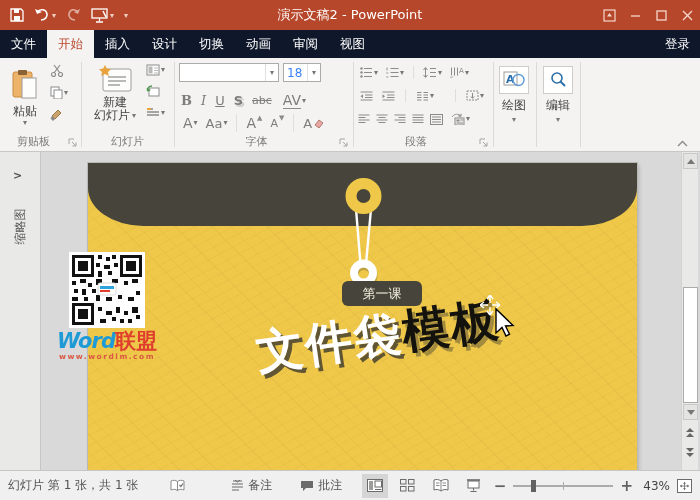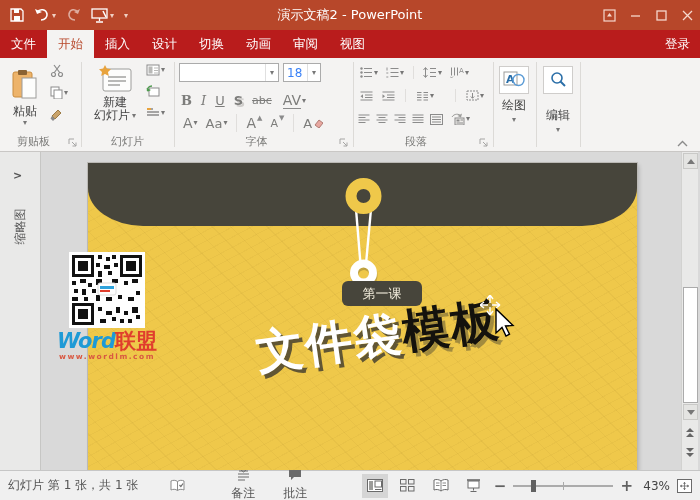--- a/index.html
+++ b/index.html
@@ -9,21 +9,21 @@
   
   .titlebar { position:absolute; left:0; top:0; width:700px; height:30px; background:#B7472A; display:flex; align-items:center; color:#fff; }
   .qat { display:flex; align-items:center; gap:10px; padding-left:10px; }
   .qat .btn { display:flex; align-items:center; gap:2px; cursor:default; }
   .tb-title { position:absolute; left:0; right:0; text-align:center; font-size:13px; color:#fff; pointer-events:none; }
   .winbtns { position:absolute; right:0; top:0; height:30px; display:flex; align-items:center; }
   .winbtn { width:26px; height:30px; display:flex; align-items:center; justify-content:center; color:#f6d8cd; font-size:13px; }
   .mini-caret { font-size:8px; color:#f0cfc2; }
 
   
-  .tabbar { position:absolute; left:0; top:30px; width:700px; height:28px; background:#b91c1c; display:flex; align-items:stretch; color:#fff; font-size:12.5px; }
+  .tabbar { position:absolute; left:0; top:30px; width:700px; height:28px; background:#0f172a; display:flex; align-items:stretch; color:#fff; font-size:12.5px; }
   .tab { padding:0 11px; display:flex; align-items:center; cursor:default; }
   .tab.active { background:#F4F3F2; color:#B7472A; }
   .tab-tellme { color:#F2C9A4; display:flex; align-items:center; gap:4px; padding:0 8px; }
   .tab-signin { padding:0 10px; display:flex; align-items:center; }
   .tab-share { margin-left:2px; background:#A8401E; padding:0 12px; display:flex; align-items:center; gap:5px; }
 
   
   .ribbon { position:absolute; left:0; top:58px; width:700px; height:94px; background:#F4F3F2; border-bottom:1px solid #C9C7C5; color:#444; }
   .rgroup { position:absolute; top:0; height:93px; }
   .rgroup .glabel { position:absolute; bottom:2px; left:0; right:14px; text-align:center; font-size:11px; color:#7A7A78; }
@@ -71,21 +71,21 @@
   .dbl { position:absolute; left:4px; display:flex; flex-direction:column; gap:1px; }
   .dbl i { display:block; width:0; height:0; border-left:4px solid transparent; border-right:4px solid transparent; }
   .dbl.up i { border-bottom:4px solid #666; }
   .dbl.down i { border-top:4px solid #666; }
 
   .cursor { position:absolute; left:480px; top:143px; width:40px; height:60px; }
 
   
   .statusbar { position:absolute; left:0; top:470px; width:700px; height:30px; background:#F0F0F0; border-top:1px solid #C6C6C6; display:flex; align-items:center; color:#555; font-size:12px; }
   .sb-left { display:flex; align-items:center; gap:6px; padding-left:8px; }
-  .sb-item { display:flex; align-items:center; gap:4px; padding:0 6px;flex-direction:column; }
+  .sb-item { display:flex; align-items:center; gap:4px; padding:0 6px; }
   .sb-right { position:absolute; right:8px; display:flex; align-items:center; gap:7px; }
   .viewbtn { width:26px; height:24px; display:flex; align-items:center; justify-content:center; }
   .viewbtn.active { background:#D5D5D5; }
   .zoomtrack { position:relative; width:100px; height:2px; background:#ABABAB; }
   .zoomtrack .tick { position:absolute; left:50px; top:-3px; width:1px; height:8px; background:#ABABAB; }
   .zoomthumb { position:absolute; left:18px; top:-5px; width:5px; height:12px; background:#616161; }
   .zoomsign { font-size:15px; color:#616161; font-weight:bold; line-height:10px; }
   .zoomval { min-width:30px; text-align:right; color:#444; }
 </style>
 </head>
@@ -423,21 +423,21 @@
   <div class="gsep" style="left:536px;"></div>
 
   <div class="rgroup" style="left:537px; width:42px;">
     <div class="bigbtn" style="position:absolute; left:3px; top:3px; width:36px;">
       <span class="boxicon">
         <svg class="ic" width="18" height="18" viewBox="0 0 18 18">
             <circle cx="8" cy="7" r="5" fill="none" stroke="#2B6FA8" stroke-width="1.6"></circle>
             <path d="M11.5 10.5 L16 15" stroke="#2B6FA8" stroke-width="2"></path>
           </svg>
       </span>
-      <span style="margin-top:13px">编辑</span>
+      <span style="margin-top:3px">编辑</span>
       <span class="caret" style="margin-top:3px">▾</span>
     </div>
   </div>
   <div class="gsep" style="left:580px;"></div>
 
   <span style="position:absolute; right:12px; bottom:4px;">
     <svg class="ic" width="11" height="7" viewBox="0 0 11 7">
         <path d="M1 6 L5.5 1.5 L10 6" fill="none" stroke="#8B8B8B" stroke-width="1.4"></path>
       </svg>
   </span>

